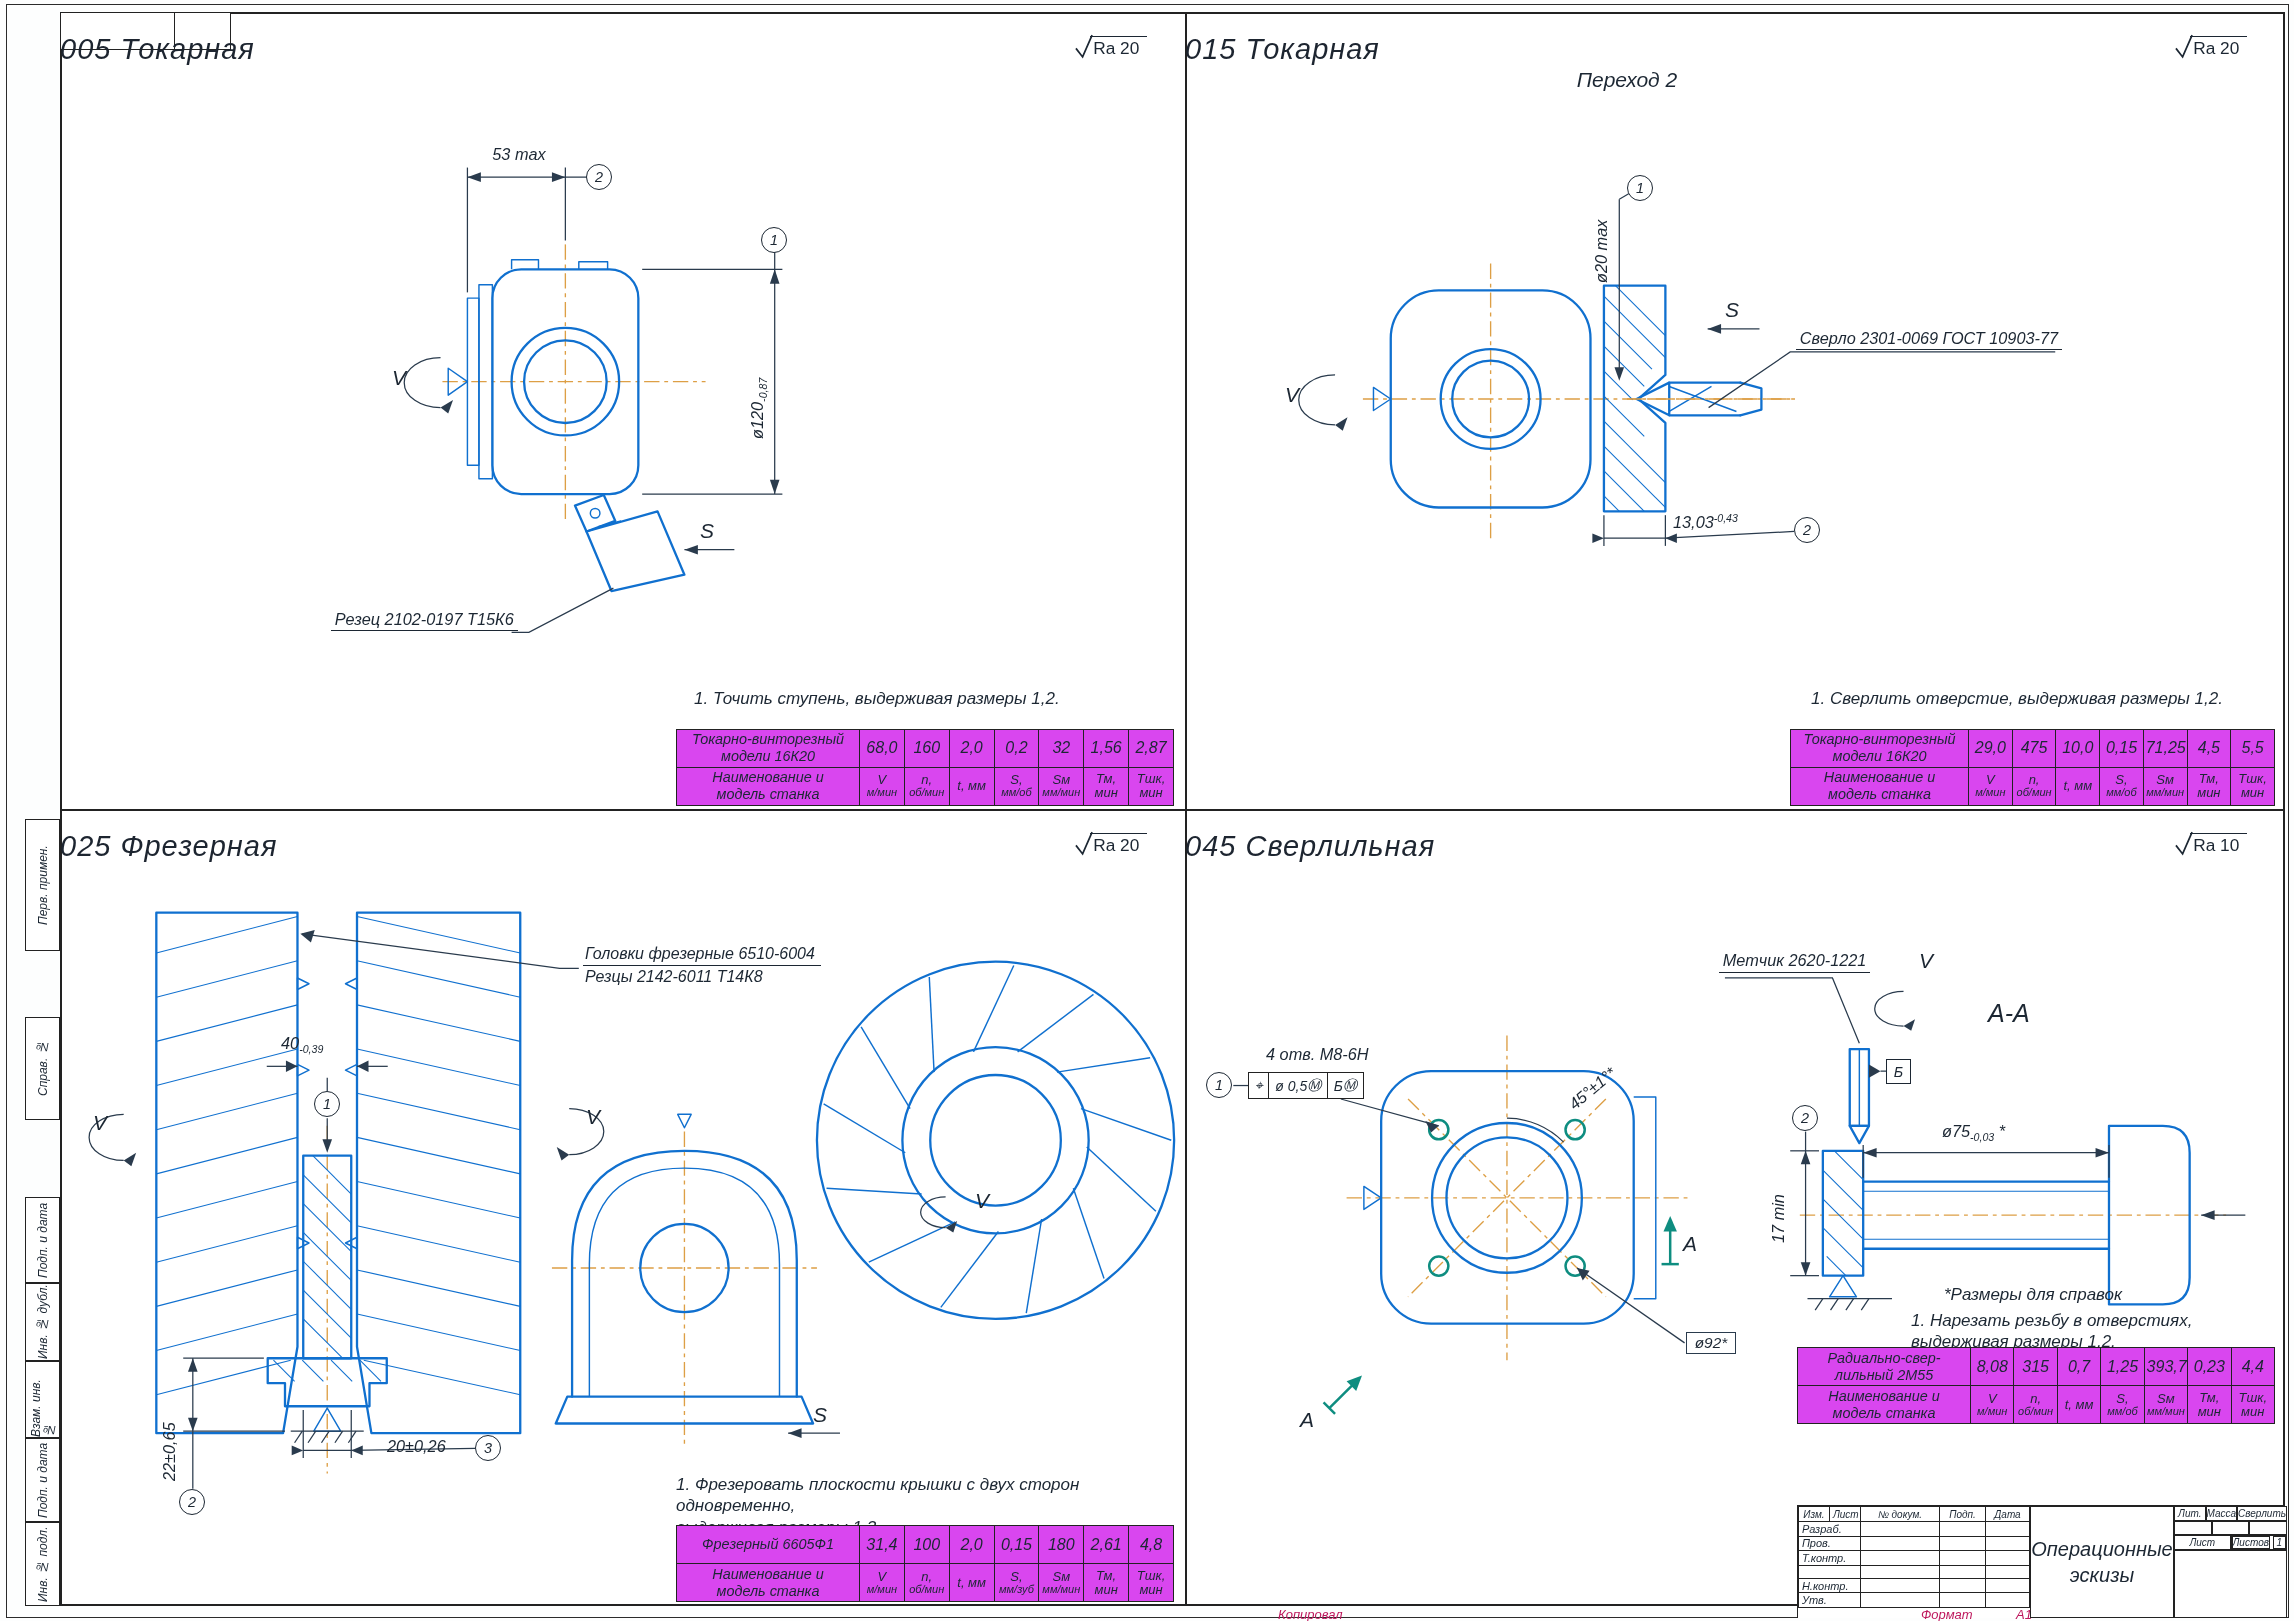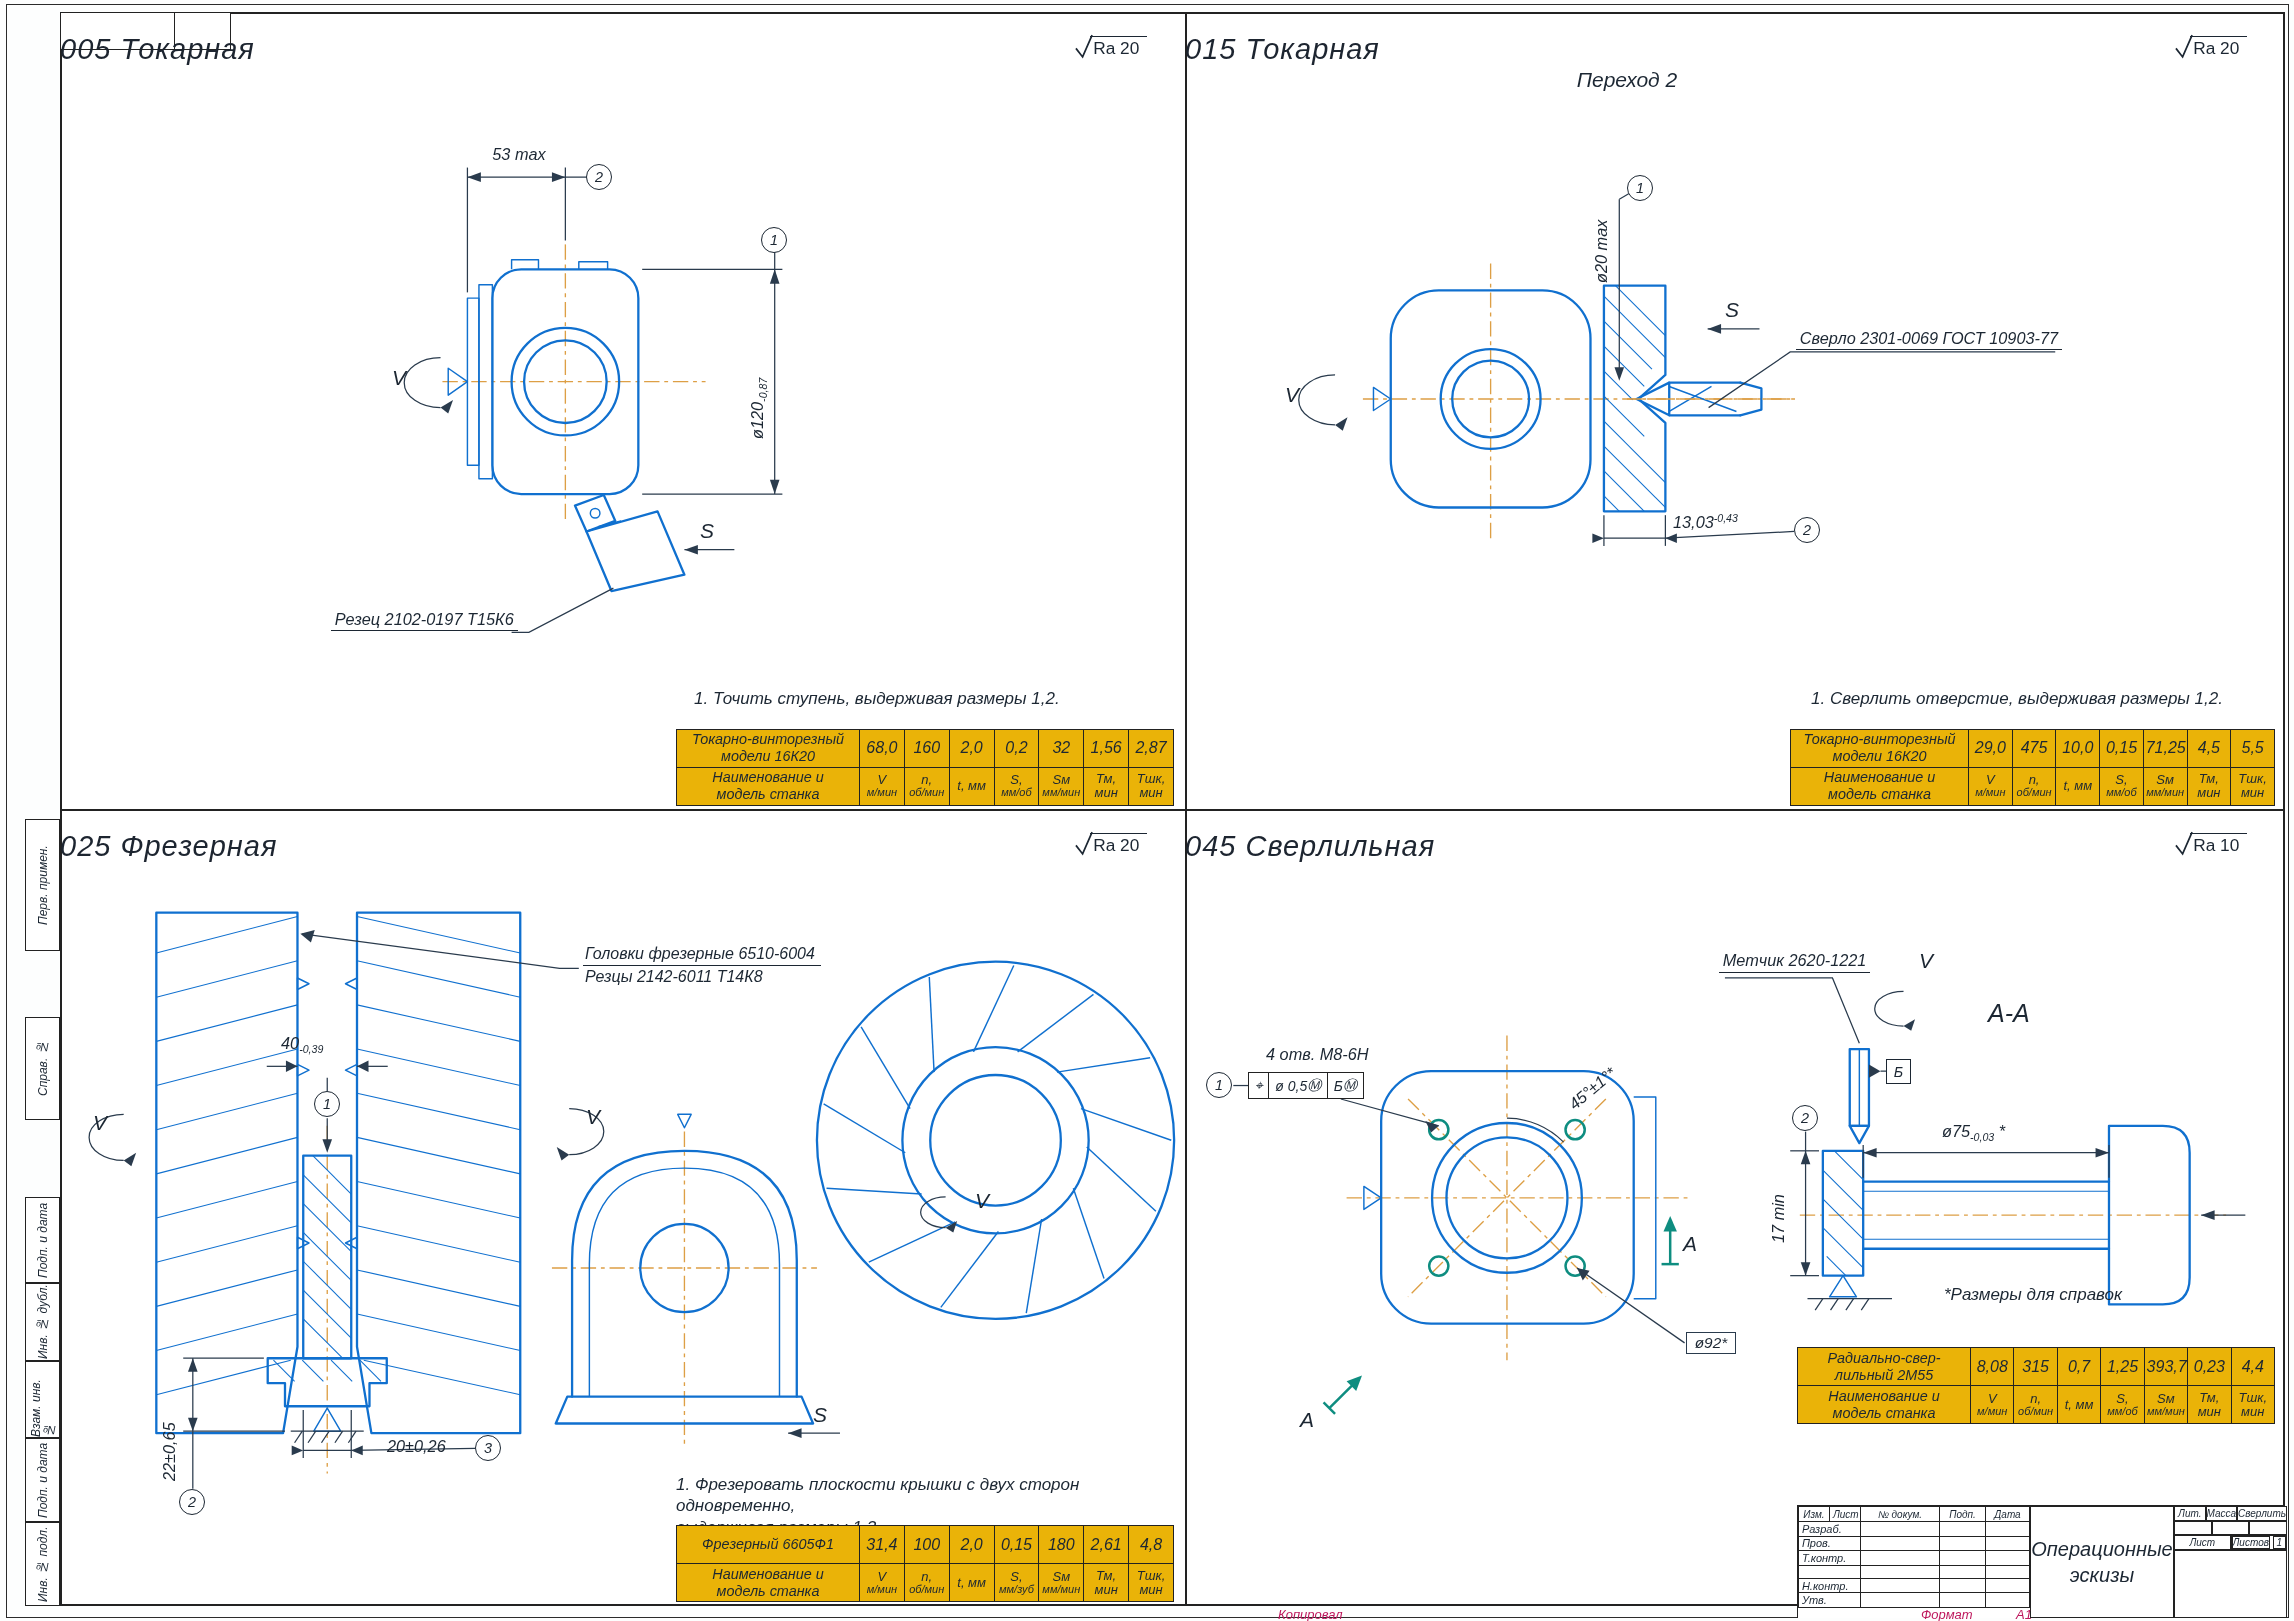--- a/index.html
+++ b/index.html
@@ -22,21 +22,21 @@
 .ra{position:absolute;top:21px;right:38px;display:flex;align-items:flex-end;}
 .ra .ratext{border-top:1.5px solid #1c2733;font-size:17.3px;padding:1px 7.7px 0 2.9px;margin-left:-3.8px}
 .lab{position:absolute;font-style:italic;font-size:16.3px;white-space:nowrap;color:#1c2733}
 .lab.ul{border-bottom:1.2px solid #1c2733;padding:0 3.8px 1.9px 3.8px}
 .rot{transform:rotate(-90deg);transform-origin:0 0}
 .balloon{position:absolute;width:26px;height:26px;border:1.4px solid #1c2733;border-radius:50%;display:flex;align-items:center;justify-content:center;font-size:14.4px;font-style:italic;background:#fff}
 .note{position:absolute;font-style:italic;font-size:17px;white-space:pre-line;line-height:1.25}
 .vs{position:absolute;font-style:italic;font-size:21px}
 sub.tol,sup.tol{font-size:10.6px;font-style:italic}
 .pre{white-space:pre-line}
-.ptable{position:absolute;border-collapse:collapse;table-layout:fixed;background:#eab308}
+.ptable{position:absolute;border-collapse:collapse;table-layout:fixed;background:#d946ef}
 .ptable td{border:1.3px solid #222;font-style:italic;text-align:center;vertical-align:middle;padding:1px 1.9px;overflow:hidden;height:38px}
 .ptable .mach{font-size:14.4px;line-height:1.15}
 .ptable .val{font-size:16px}
 .ptable .hdr span{display:block;line-height:1.05}
 .ptable .h1{font-size:13px}
 .ptable .h2{font-size:11px}
 .fcf{position:absolute;display:flex;background:#fff}
 .fcf .cell{border:1.3px solid #222;border-left:none;font-style:italic;font-size:14px;display:flex;align-items:center;justify-content:center;height:27px;padding:0 5.8px}
 .fcf .cell:first-child{border-left:1.3px solid #222}
 .dframe{position:absolute;border:1.2px solid #2a3b4d;padding:1px 7.7px;font-style:italic;font-size:15.4px;background:#fff}
@@ -657,20 +657,21 @@
   <div class="vs" style="left:498px;top:423px">А</div>
   <div class="vs" style="left:115px;top:599px">А</div>
   <div class="vs" style="left:803px;top:190px;font-size:25px">А-А</div>
   <div class="lab ul" style="left:534px;top:142px">Метчик 2620-1221</div>
   <div class="vs" style="left:734px;top:140px">V</div>
   <div class="datum" style="left:701px;top:250px">Б</div>
   <div class="lab" style="left:757px;top:313px"><span>ø75</span><sub class="tol">-0,03</sub> <span>*</span></div>
   <div class="lab rot" style="left:584px;top:434px">17 min</div>
   <div class="balloon" style="left:607px;top:296px">2</div>
   <div class="note" style="left:759px;top:475px">*Размеры для справок</div>
+  <div class="note" style="left:726px;top:501px">1. Нарезать резьбу в отверстиях, выдерживая размеры 1,2.</div>
   <table class="ptable" style="left:612px;top:538px;width:478px">
     <colgroup>
           <col style="width:173px">
           <col>
           <col>
           <col>
           <col>
           <col>
           <col>
           <col>

